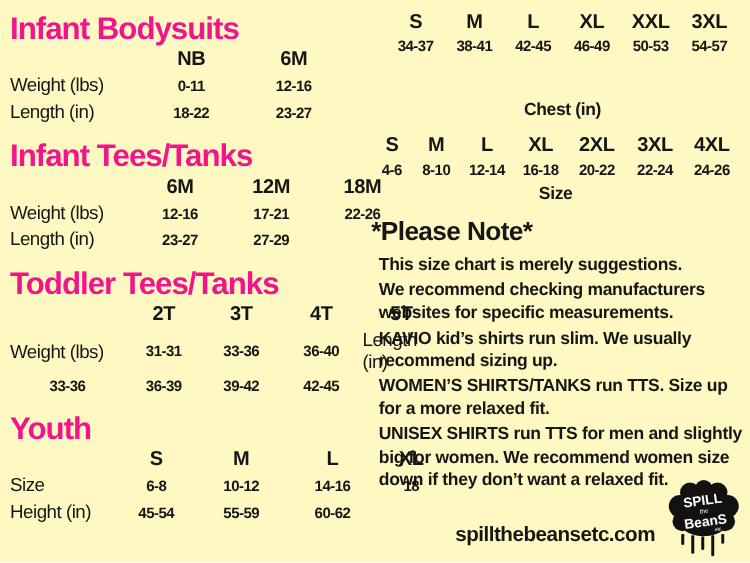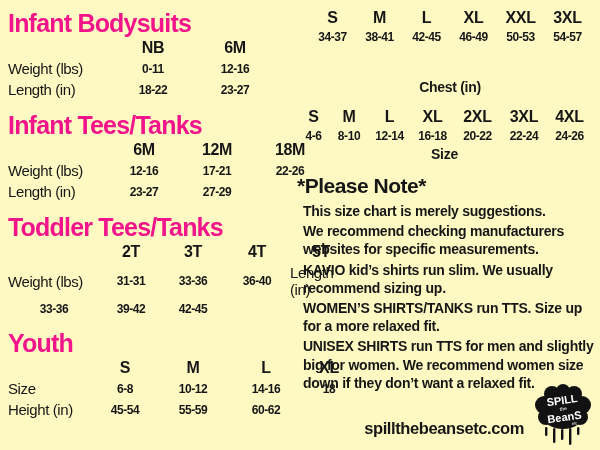--- a/index.html
+++ b/index.html
@@ -88,20 +88,21 @@
         <div class="hc">2T</div>
         <div class="hc">3T</div>
         <div class="hc">4T</div>
         <div class="hc">5T</div>
         <div class="lab">Weight (lbs)</div>
         <div class="val">31-31</div>
         <div class="val">33-36</div>
         <div class="val">36-40</div>
         <div class="lab">Length (in)</div>
         <div class="val">33-36</div>
+        <div class="val">36-39</div>
         <div class="val">39-42</div>
         <div class="val">42-45</div>
       </div>
     </div>
 
     <div class="sec">
       <h2 class="pink">Youth</h2>
       <div class="grid g-y">
         <div class="hc"></div>
         <div class="hc">S</div>

